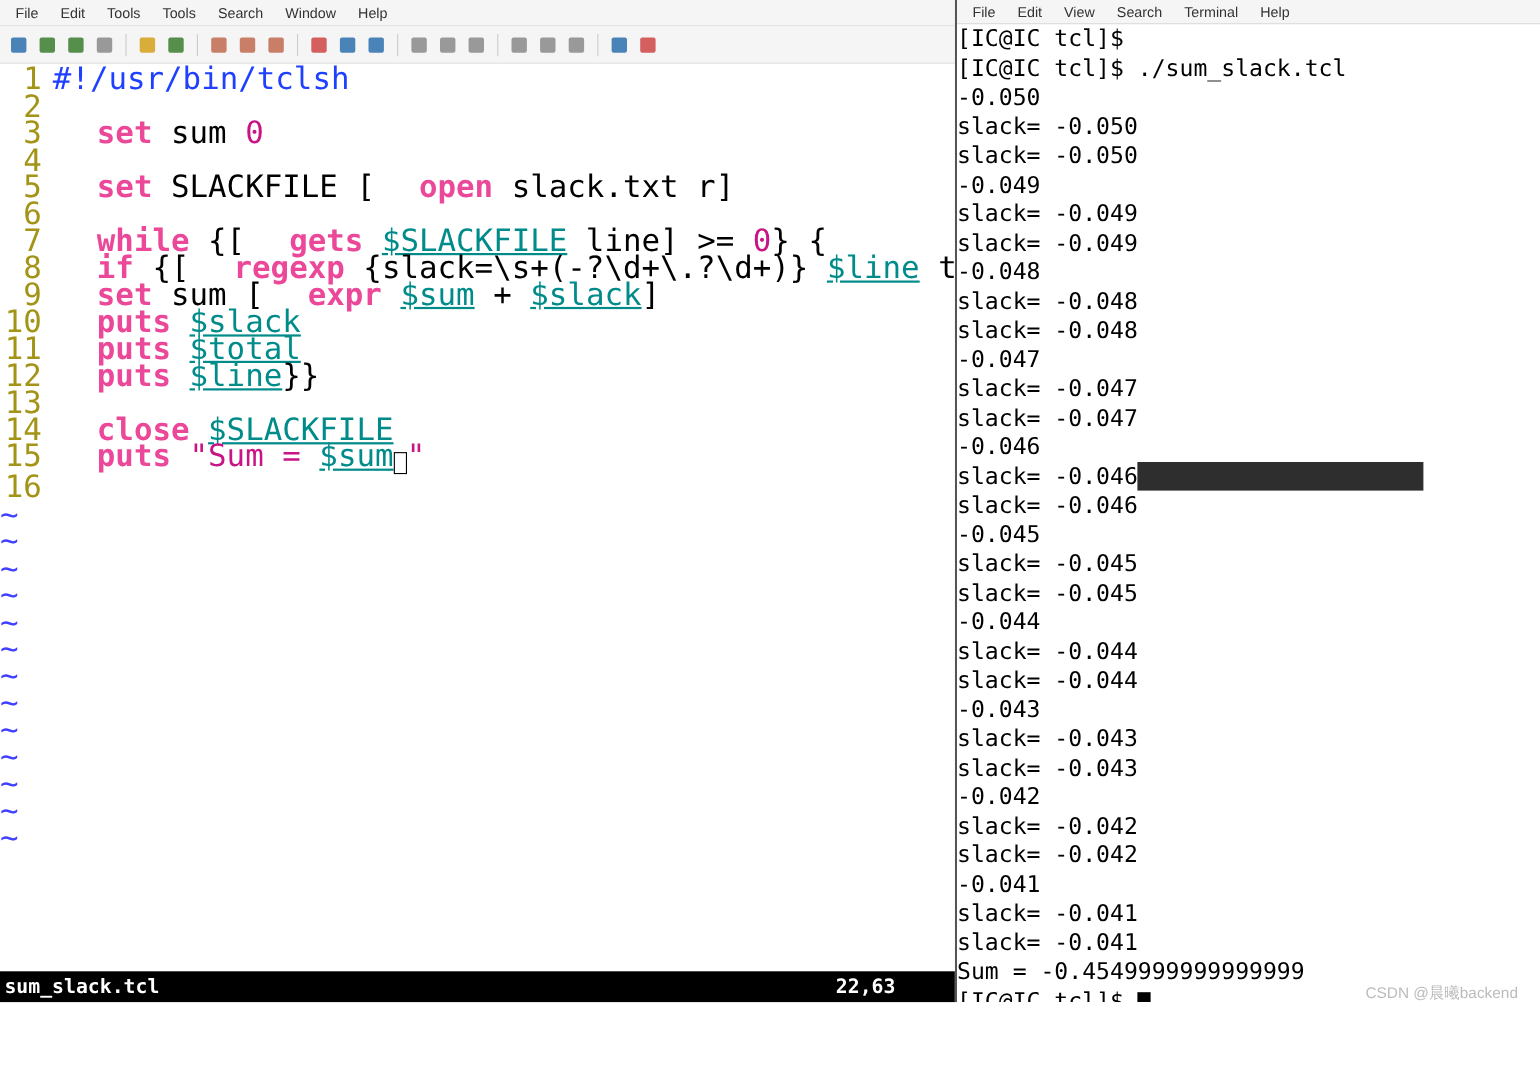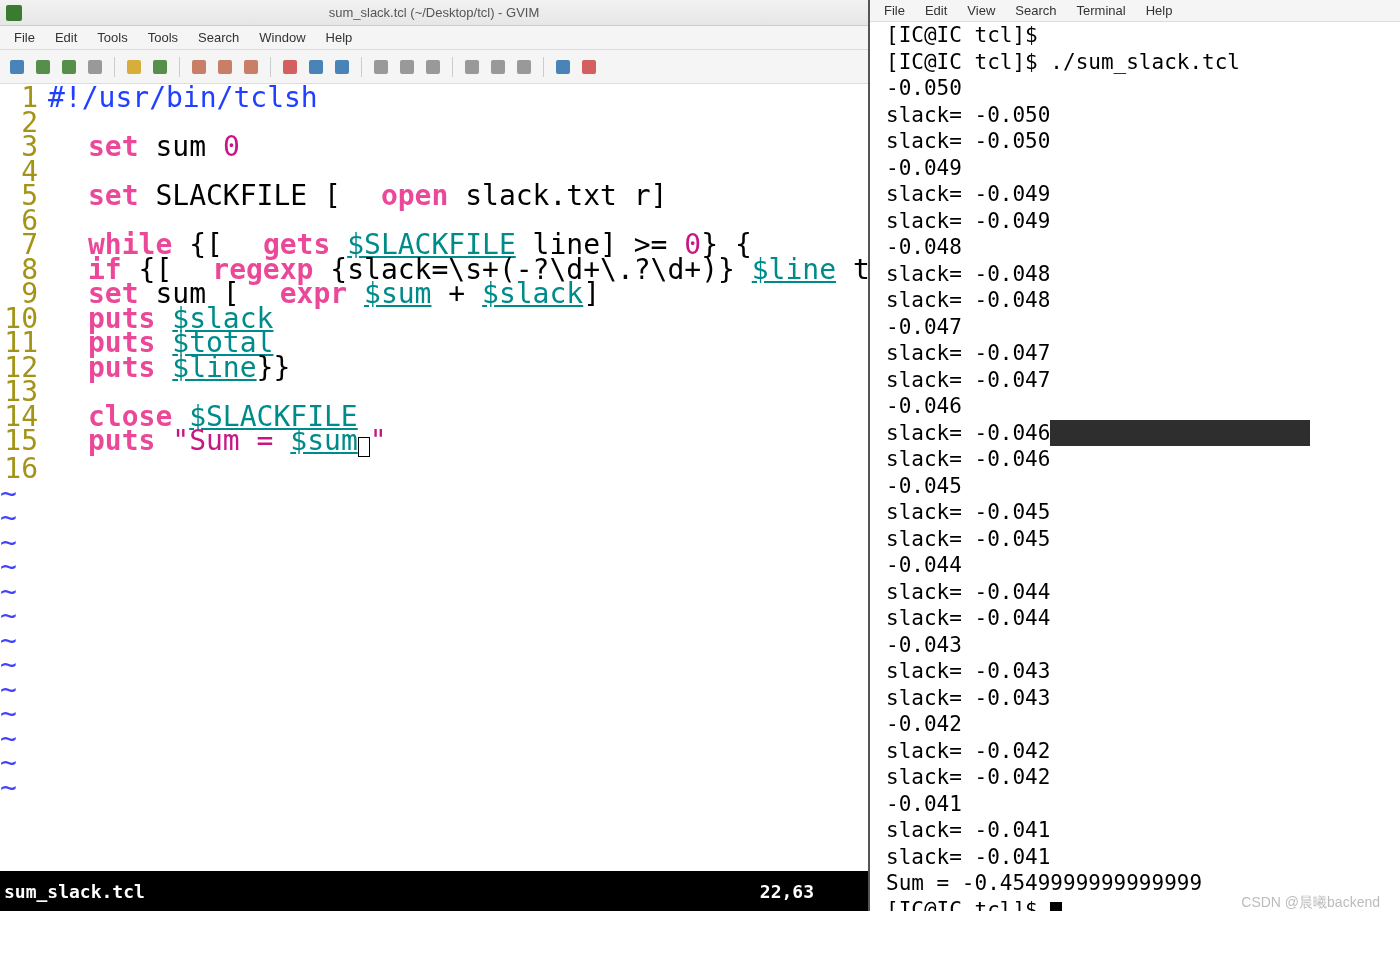--- a/index.html
+++ b/index.html
@@ -93,21 +93,21 @@
   color: #a39417;
   margin-right: 10px;
 }
 .kw-blue { color: #2040ff; }
 .kw-brown { color: #ec4899; font-weight: bold; margin-left: 40px; }
 .kw-teal { color: #008b8b; text-decoration: underline; }
 .kw-magenta { color: #c71585; }
 .kw-black { color: #000; }
 .tilde { color: #4040ff; }
 .statusbar {
-  height: 40px;
+  height: 28px;
   background: #000;
   color: #fff;
   font-family: "DejaVu Sans Mono", monospace;
   font-size: 18px;
   font-weight: bold;
   display: flex;
   align-items: center;
   padding: 0 4px;
 }
 .status-left { flex: 1; }
@@ -138,21 +138,21 @@
   padding: 0 4px;
 }
 .term-menubar span { padding: 3px 10px; }
 .term-body {
   flex: 1;
   font-family: "DejaVu Sans Mono", monospace;
   font-size: 21px;
   line-height: 26.5px;
   white-space: pre;
   color: #000;
-  padding-left: 16px;
+  padding-left: 0;
   overflow: hidden;
 }
 .term-highlight {
   background: #2e2e2e;
   color: #fff;
   display: inline-block;
   width: 260px;
 }
 .term-cursor {
   display: inline-block;
@@ -167,24 +167,20 @@
   bottom: 58px;
   font-family: sans-serif;
   font-size: 14px;
   color: rgba(120,120,120,0.5);
 }
 </style>
 </head>
 <body>
 
 <div class="gvim-pane">
-  <div class="titlebar">
-    <span class="app-icon"></span>
-    <span>sum_slack.tcl (~/Desktop/tcl) - GVIM</span>
-  </div>
   <div class="menubar" id="gvim-menu">
       <span>File</span>
       <span>Edit</span>
       <span>Tools</span>
       <span>Tools</span>
       <span>Search</span>
       <span>Window</span>
       <span>Help</span>
     </div>
   <div class="toolbar" id="gvim-toolbar">

